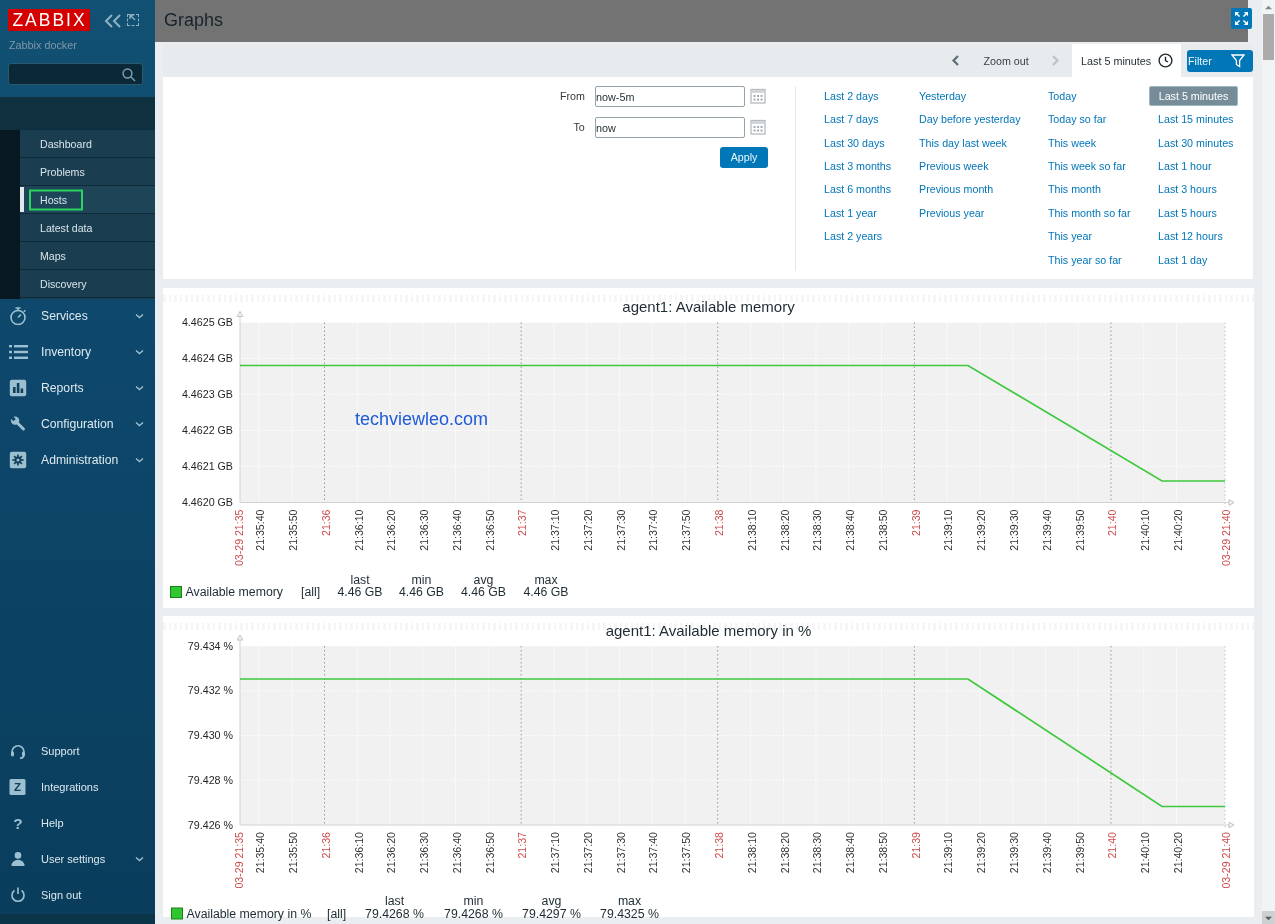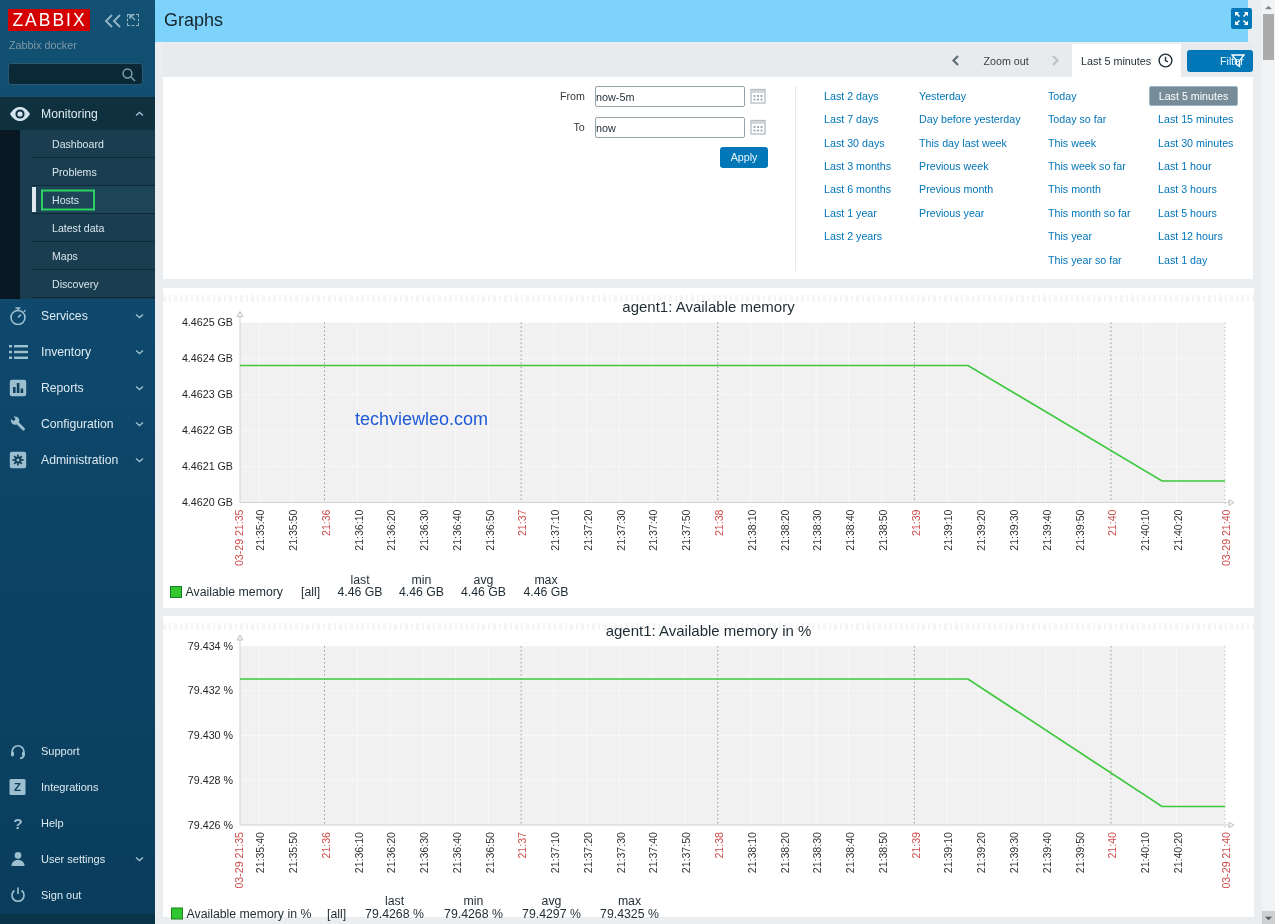--- a/index.html
+++ b/index.html
@@ -20,42 +20,42 @@
 
 .mrow { position:absolute; left:0; width:155px; height:36px; color:#dde9ef; font-size:12.2px; }
 .mic { position:absolute; left:9px; top:50%; transform:translateY(-50%); }
 .mtext { position:absolute; left:41px; top:50%; transform:translateY(-50%); }
 .chev { position:absolute; right:11px; top:50%; transform:translateY(-50%); }
 .mrow.low { font-size:11px; }
 
 #monrow { position:absolute; left:0; top:97px; width:155px; height:33px; background:#0e303f; }
 #submenu { position:absolute; left:20px; top:130px; width:135px; height:169px; background:#1a3d4f; }
 #substrip { position:absolute; left:0; top:130px; width:20px; height:169px; background:#081822; }
-.srow { position:relative; margin-left:12px; height:28px; border-bottom:1px solid #0d2a38; color:#d8e6ed; font-size:10.6px;padding-left:36px; }
+.srow { position:relative; margin-left:0; height:28px; border-bottom:1px solid #0d2a38; color:#d8e6ed; font-size:10.6px;padding-left:36px; }
 .srow .stext { position:absolute; left:20px; top:50%; transform:translateY(-50%); }
 .srow.sel { background:#1d4457; }
 .srow.sel::before { content:""; position:absolute; left:0px; top:1px; bottom:1px; width:3.5px; background:#dfe9ee; }
 .sfocus { outline:2px solid #2dd35f; outline-offset:0px; padding:2.5px 14px 2.5px 9px; margin-left:-9px; }
 #sidefoot { position:absolute; left:0; bottom:0; width:155px; height:10px; background:#0a3448; }
 
 
-#header { position:absolute; left:155px; top:0; width:1093px; height:42px; background:#7dd3fc;padding-left:36px; }
+#header { position:absolute; left:155px; top:0; width:1093px; height:42px; background:#737373;padding-left:36px; }
 #htitle { position:absolute; left:9px; top:10px; font-size:18px; color:#16252b; }
 #fsbtn { position:absolute; left:1076px; top:8px; width:21px; height:21px; background:#0277b8; border-radius:2px; }
 
 
 #tabrow { position:absolute; left:163px; top:44px; width:1090px; height:33px; background:#e7ebed; }
 #navleft { position:absolute; left:788px; top:11px; }
 #zoomout { position:absolute; left:820.5px; top:11px; color:#383f44; font-size:10.7px; }
 #navright { position:absolute; left:888px; top:11px; }
 #timetab { position:absolute; left:909px; top:0; width:109px; height:33px; background:#fff; color:#1f2c33; font-size:10.8px; }
 #timetab span { position:absolute; left:9px; top:11px; }
 #filterbtn { position:absolute; left:1024px; top:6px; width:66px; height:22px; background:#0277b8; border-radius:3px;
   color:#eaf6fd; font-size:10.7px; }
-#filterbtn span { position:absolute; left:1px; top:5px;padding-left:32px; }
+#filterbtn span { position:absolute; left:1px; top:5px; }
 #fpanel { position:absolute; left:163px; top:77px; width:1090px; height:202px; background:#fff; }
 .flabel { position:absolute; color:#383838; font-size:10.7px; }
 .finput { position:absolute; width:150px; height:21px; border:1px solid #94a2a9; border-radius:2px; background:#fff;
   font-size:10.8px; color:#1f2c33; line-height:19px; font-family:"Liberation Sans", sans-serif; }
 .calbtn { position:absolute; width:16px; height:16px; }
 #applybtn { position:absolute; left:557px; top:70px; width:48px; height:21px; background:#0277b8; border-radius:3px;
   color:#eaf6fd; font-size:10.7px; text-align:center; line-height:21px; }
 #vsep { position:absolute; left:632px; top:9px; width:1px; height:185px; background:#e3e8ea; }
 #fpanel a { position:absolute; color:#0275b8; font-size:10.7px; text-decoration:none; white-space:nowrap; }
 #selchip { position:absolute; left:986px; top:9px; width:89px; height:20px; background:#768d99; border:1px solid #9fb8c5;
@@ -403,31 +403,20 @@
           <path d="M8 6 L3 1 M3 1 v4 M3 1 h4" stroke="#8fb2c2" stroke-width="1.4" fill="none"></path>
         </svg>
       </div>
     <div id="subtitle">Zabbix docker</div>
     <div id="search">
         <svg width="16" height="16" viewBox="0 0 16 16">
           <circle cx="6.5" cy="6.5" r="4.4" fill="none" stroke="#7ba0b2" stroke-width="1.5"></circle>
           <line x1="10" y1="10" x2="14" y2="14" stroke="#7ba0b2" stroke-width="1.5"></line>
         </svg>
       </div>
-    <div class="mrow" style="top:95.5px;">
-        <svg class="mic" width="22" height="16" viewBox="0 0 22 16">
-          <path d="M1 8 C4 2.6 8 1 11 1 C14 1 18 2.6 21 8 C18 13.4 14 15 11 15 C8 15 4 13.4 1 8 Z" fill="#d2e4ed"></path>
-          <circle cx="11" cy="8" r="4.6" fill="#10303f"></circle>
-          <circle cx="11" cy="8" r="2.6" fill="#d2e4ed"></circle>
-        </svg>
-        <span class="mtext">Monitoring</span>
-        <svg class="chev" width="9" height="6" viewBox="0 0 9 6">
-          <polyline points="1,4.5 4.5,1.5 8,4.5" fill="none" stroke="#9dc0d1" stroke-width="1.4"></polyline>
-        </svg>
-      </div>
 <div class="mrow" style="top:298px;padding-left:40px;">
         <svg class="mic" width="18" height="19" viewBox="0 0 18 19">
           <circle cx="9" cy="11" r="7" stroke="#9dc0d1" fill="none" stroke-width="1.6"></circle>
           <line x1="9" y1="11" x2="12" y2="8" stroke="#9dc0d1" fill="none" stroke-width="1.6"></line>
           <line x1="6.5" y1="1.5" x2="11.5" y2="1.5" stroke="#9dc0d1" fill="none" stroke-width="1.6"></line>
           <line x1="9" y1="1.5" x2="9" y2="4" stroke="#9dc0d1" fill="none" stroke-width="1.6"></line>
           <line x1="14.8" y1="5.2" x2="16.3" y2="3.7" stroke="#9dc0d1" fill="none" stroke-width="1.6"></line>
         </svg>
         <span class="mtext">Services</span>
         <svg class="chev" width="9" height="6" viewBox="0 0 9 6">

